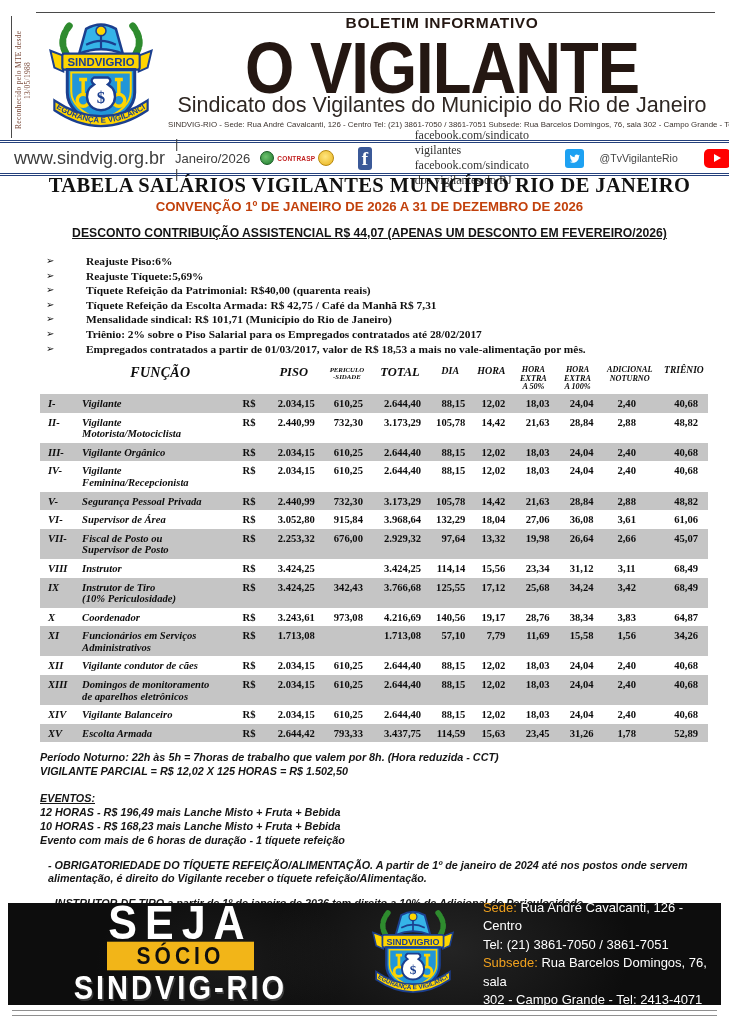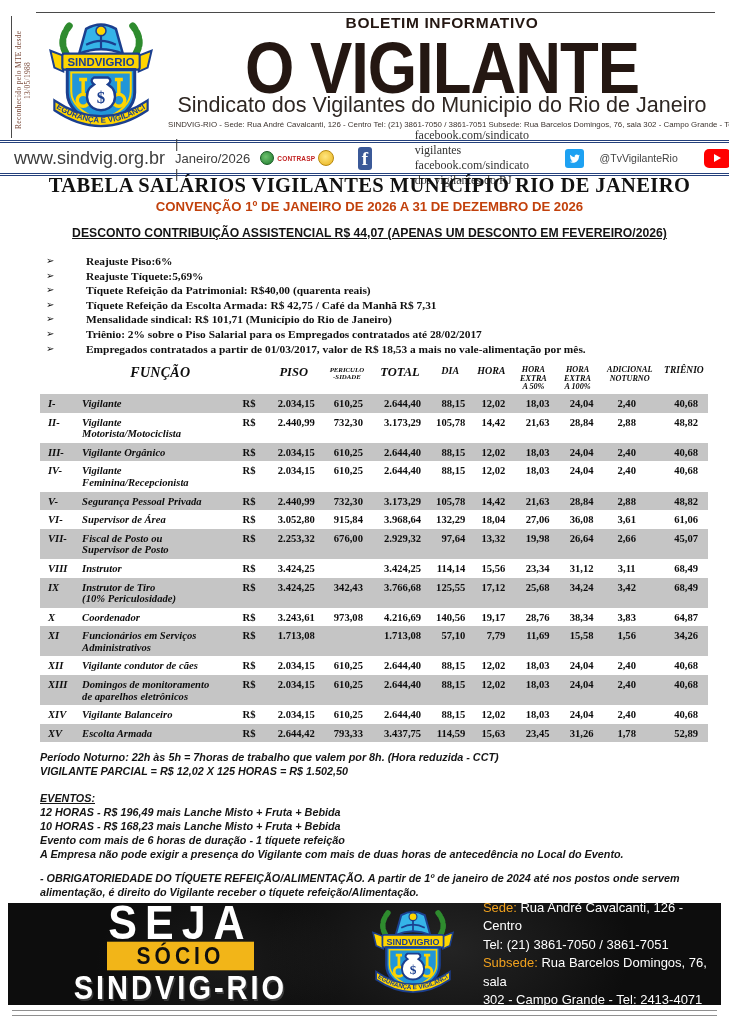--- a/index.html
+++ b/index.html
@@ -71,21 +71,21 @@
   .c-cur{text-align:left;}
   .c-v{text-align:right;padding-right:8px !important;}
   td.v3,td.v4,td.v5,td.v6{text-align:right;padding-right:6px !important;}
   td.v7{text-align:center;}
   td.v8{text-align:right;padding-right:10px !important;}
   
   .notes{margin-top:8px;font-style:italic;font-weight:bold;font-size:10.8px;line-height:14px;color:#151515;}
   .eventos{margin-top:14px;font-style:italic;font-weight:bold;font-size:10.8px;line-height:13.8px;color:#151515;}
   .eventos .ev-head{text-decoration:underline;}
   .paras{margin-top:6px;font-style:italic;font-weight:bold;font-size:10.8px;line-height:13.6px;color:#151515;}
-  .paras p{margin:11px 0 0 0;}
+  .paras p{margin:11px 0 0 8px;}
   
   .banner{position:absolute;left:8px;right:8px;top:903px;height:102px;background:#0d0d0d;
         background-image:radial-gradient(ellipse 260px 160px at 62% 45%,#242424 0%,rgba(13,13,13,0) 70%),
                          radial-gradient(ellipse 180px 120px at 30% 60%,#1b1b1b 0%,rgba(13,13,13,0) 70%);
         display:flex;align-items:center;}
   .cta{margin-left:34px;text-align:center;width:300px;}
   .cta-1{color:#fff;font-size:43px;font-weight:bold;letter-spacing:8px;line-height:36px;transform:scaleY(1.12);}
   .cta-2{display:inline-block;background:#f2b518;color:#101010;font-size:21px;font-weight:bold;
         letter-spacing:4px;padding:1px 30px;margin-top:3px;transform:scaleY(1.1);}
   .cta-3{color:#fff;font-size:29px;font-weight:bold;letter-spacing:3px;margin-top:3px;
@@ -512,21 +512,20 @@
         <div>Período Noturno: 22h às 5h = 7horas de trabalho que valem por 8h. (Hora reduzida - CCT)</div>
         <div>VIGILANTE PARCIAL = R$ 12,02 X 125 HORAS = R$ 1.502,50</div>
       </div>
 
     <div class="eventos">
       <div class="ev-head">EVENTOS:</div>
       <div>
           <div>12 HORAS - R$ 196,49 mais  Lanche Misto + Fruta + Bebida</div>
           <div>10 HORAS - R$ 168,23 mais  Lanche Misto + Fruta + Bebida</div>
           <div>Evento com mais de 6 horas de duração - 1 tíquete refeição</div>
-          <div>A Empresa não pode exigir a presença do Vigilante com mais de duas horas de antecedência no Local do Evento.</div>
         </div>
     </div>
 
     <div class="paras">
         <p>- OBRIGATORIEDADE DO TÍQUETE REFEIÇÃO/ALIMENTAÇÃO. A partir de 1º de janeiro de 2024 até nos postos onde servem alimentação, é direito do Vigilante receber o tíquete refeição/Alimentação.</p>
         <p>- INSTRUTOR DE TIRO a partir de 1º de janeiro de 2026 tem direito a 10% de Adicional de Periculosidade.</p>
         <p>- FECHAMENTO DE FOLHA DE PAGAMENTO. As empresas só poderão fechar a folha a partir do dia 20 de cada mês e terá que pagar até o 5º dia útil seguinte, as horas extras e demais valores.</p>
         <p>- Prêmio Reciclagem: R$ 200,00 (duzentos reais) - indenização caso utilize dia de folga do Vigilante. Parcela única paga no mês seguinte.</p>
       </div>
   </div>

